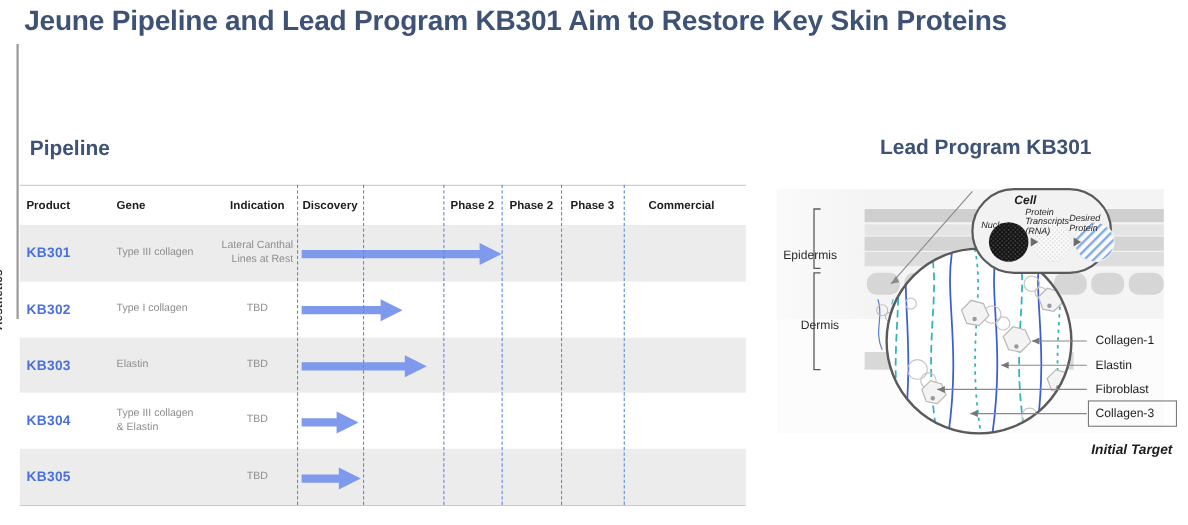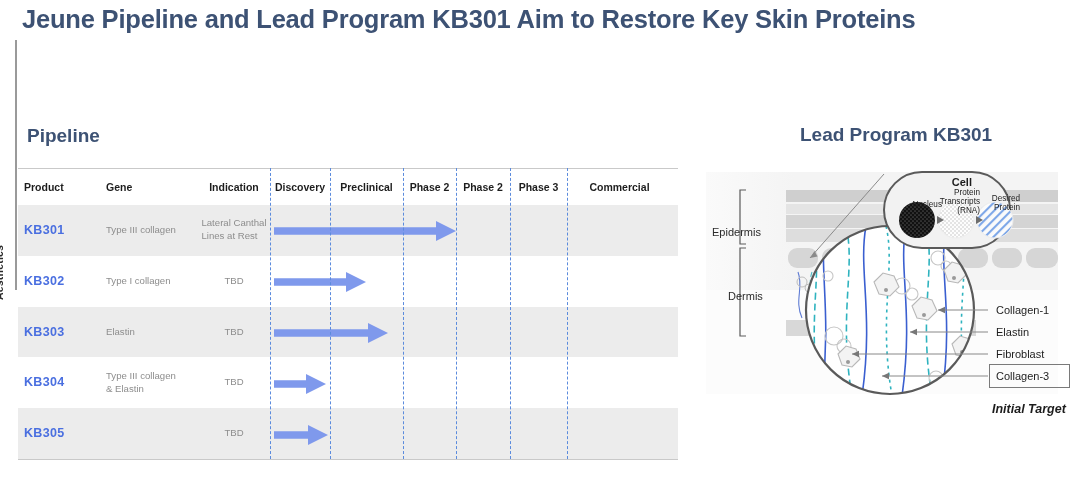--- a/index.html
+++ b/index.html
@@ -54,21 +54,21 @@
   }
   .row.striped { background: #ececec; padding-left: 16px; }
   .cell {
     position: absolute; top: 0; height: 50.8px;
     display: flex; align-items: center;
     font-size: 9.6px; color: #8d8d8d; line-height: 1.35;
   }
   .cell.product {
     font-size: 12.5px; font-weight: bold; color: #4a6fe0; letter-spacing: 0.3px;
   }
-  .cell.center { justify-content: center; text-align: left; }
+  .cell.center { justify-content: center; text-align: right; }
 
   
   .dash {
     position: absolute; top: 0; width: 0; height: 291px;
     border-left: 1.3px dashed #5b8bdd;
   }
   .arrow { position: absolute; height: 22px; top: 14px; }
 
   
   #aesthetics-label {
@@ -102,21 +102,21 @@
     position: absolute; left: 283px; top: 206px; width: 81px; height: 24px;
     border: 1.4px solid #7a7a7a;
   }
   #initial-target {
     position: absolute; left: 286px; top: 244px;
     font-size: 12.5px; font-style: italic; font-weight: bold; color: #1d1d1d;
     white-space: nowrap;
   }
 
   
-  .cell-txt { position: absolute; text-align: right; white-space: pre; color: #1d1d1d; }
+  .cell-txt { position: absolute; text-align: left; white-space: pre; color: #1d1d1d; font-style: italic; }
   #cell-title { left: 0; top: 0; font-size: 11px; font-weight: bold; }
   .cell-sub { font-size: 8.2px; line-height: 1.12; }
 </style>
 </head>
 <body>
 
 <div id="root">
 
   <div class="main-title">Jeune Pipeline and Lead Program KB301 Aim to Restore Key Skin Proteins</div>
 
@@ -128,21 +128,20 @@
   <div id="pipeline-table">
     <div class="tbl-topline"></div>
     <div class="tbl-hdrline"></div>
     <div class="tbl-botline"></div>
 
     <div class="hdr-row" id="header-row">
         <div class="hdr-cell" style="left: 6px; width: 80px; justify-content: flex-start;">Product</div>
         <div class="hdr-cell" style="left: 88px; width: 95px; justify-content: flex-start;">Gene</div>
         <div class="hdr-cell" style="left: 180px; width: 72px; justify-content: center;">Indication</div>
         <div class="hdr-cell" style="left: 252px; width: 60px; justify-content: center;">Discovery</div>
-        <div class="hdr-cell" style="left: 312px; width: 73px; justify-content: center;">Preclinical</div>
         <div class="hdr-cell" style="left: 385px; width: 53px; justify-content: center;">Phase 2</div>
         <div class="hdr-cell" style="left: 438px; width: 54px; justify-content: center;">Phase 2</div>
         <div class="hdr-cell" style="left: 492px; width: 57px; justify-content: center;">Phase 3</div>
         <div class="hdr-cell" style="left: 549px; width: 105px; justify-content: center;">Commercial</div>
       </div>
     <div class="body-rows" id="body-rows">
         <div class="row striped" style="top: 0px;">
           <div class="cell product" style="left: 6px; width: 80px;">KB301</div>
           <div class="cell " style="left: 88px; width: 95px;">Type III collagen</div>
           <div class="cell  center" style="left: 180px; width: 72px;">Lateral Canthal<br>Lines at Rest</div>

